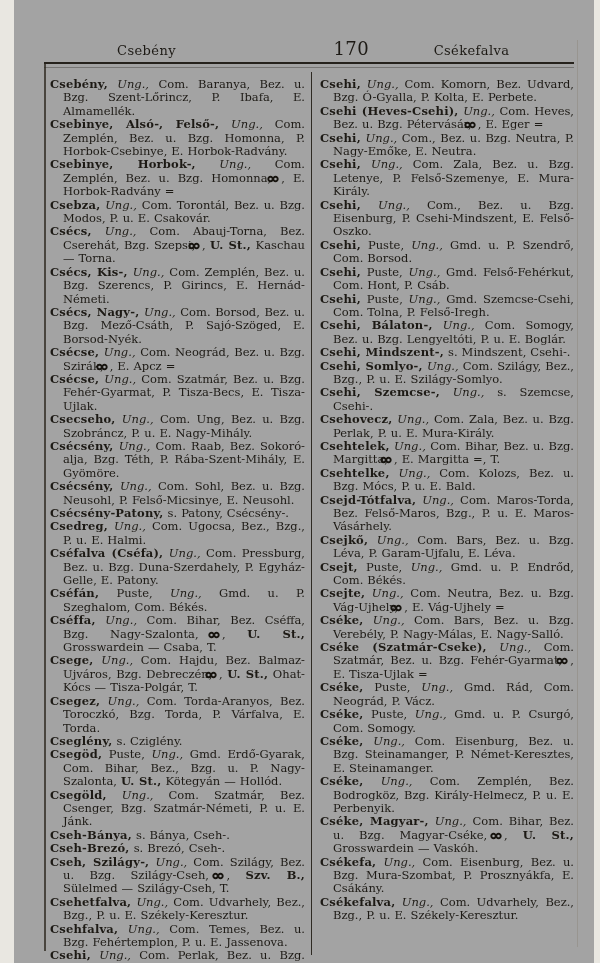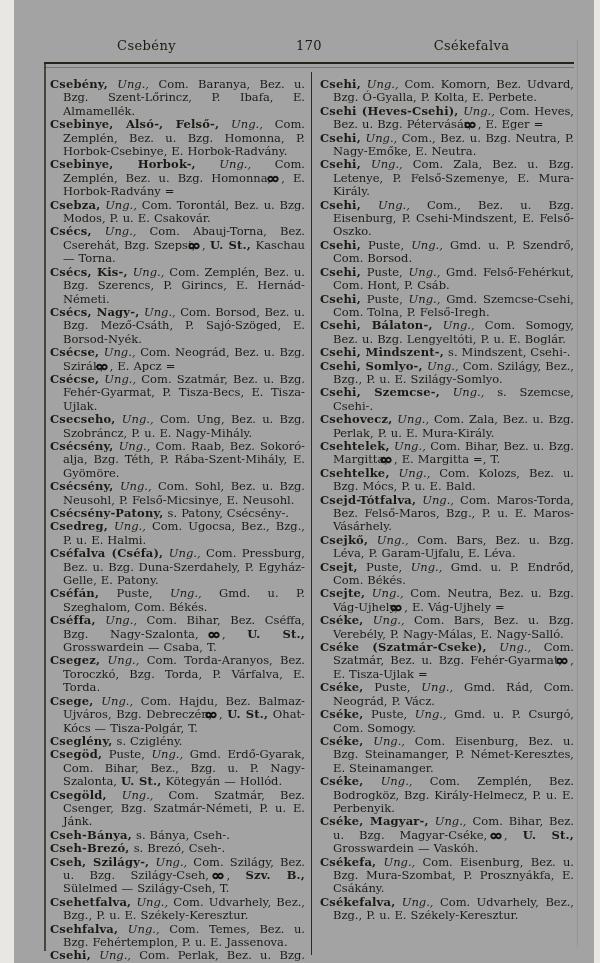--- a/index.html
+++ b/index.html
@@ -25,21 +25,21 @@
   .edge-right{
     position:absolute;right:16px;top:40px;bottom:16px;width:1px;
     background:#8b857a;opacity:.45;
   }
   .running-head{
     position:absolute;top:38px;left:30px;right:20px;
     display:flex;align-items:baseline;
     font-size:13px;letter-spacing:.4px;
   }
   .running-head .rh-left,.running-head .rh-right{flex:1;text-align:center;}
-  .running-head .rh-page{width:120px;text-align:center;font-size:13px;}
+  .running-head .rh-page{width:120px;text-align:right;font-size:18px;}
   .head-rule{
     position:absolute;top:62px;left:30px;right:20px;height:3px;
     border-top:2px solid #26221c;border-bottom:1px solid rgba(38,34,28,.35);
   }
   .columns{
     position:absolute;top:72px;left:34px;right:20px;bottom:8px;
     display:flex;
     justify-content:space-between;
   }
   .col{
@@ -99,24 +99,24 @@
         <p class="entry"><span class="seg-b">Csecseho,</span><span class="seg-i"> Ung.,</span><span class="seg-n"> Com. Ung, Bez. u. Bzg. Szobráncz, P. u. E. Nagy-Mihály.</span></p>
         <p class="entry"><span class="seg-b">Csécsény,</span><span class="seg-i"> Ung.,</span><span class="seg-n"> Com. Raab, Bez. Sokoró-alja, Bzg. Téth, P. Rába-Szent-Mihály, E. Gyömöre.</span></p>
         <p class="entry"><span class="seg-b">Csécsény,</span><span class="seg-i"> Ung.,</span><span class="seg-n"> Com. Sohl, Bez. u. Bzg. Neusohl, P. Felső-Micsinye, E. Neusohl.</span></p>
         <p class="entry"><span class="seg-b">Csécsény-Patony,</span><span class="seg-n"> s. Patony, Csécsény-.</span></p>
         <p class="entry"><span class="seg-b">Csedreg,</span><span class="seg-i"> Ung.,</span><span class="seg-n"> Com. Ugocsa, Bez., Bzg., P. u. E. Halmi.</span></p>
         <p class="entry"><span class="seg-b">Cséfalva (Cséfa),</span><span class="seg-i"> Ung.,</span><span class="seg-n"> Com. Pressburg, Bez. u. Bzg. Duna-Szerdahely, P. Egyház-Gelle, E. Patony.</span></p>
         <p class="entry"><span class="seg-b">Cséfán,</span><span class="seg-n"> Puste,</span><span class="seg-i"> Ung.,</span><span class="seg-n"> Gmd. u. P. Szeghalom, Com. Békés.</span></p>
         <p class="entry"><span class="seg-b">Cséffa,</span><span class="seg-i"> Ung.,</span><span class="seg-n"> Com. Bihar, Bez. Cséffa, Bzg. Nagy-Szalonta, </span><span class="ph-icon"><svg width="12" height="8" viewBox="0 0 12 8">
               <path d="M1.3 4a2.2 2.2 0 1 0 4.4 0a2.2 2.2 0 1 0 -4.4 0 M6.3 4a2.2 2.2 0 1 0 4.4 0a2.2 2.2 0 1 0 -4.4 0" fill="none" stroke="#17140f" stroke-width="1.9"></path>
             </svg></span><span class="seg-n">, </span><span class="seg-b">U. St.,</span><span class="seg-n"> Grosswardein — Csaba, T.</span></p>
-        <p class="entry"><span class="seg-b">Csegez,</span><span class="seg-i"> Ung.,</span><span class="seg-n"> Com. Torda-Aranyos, Bez. Toroczkó, Bzg. Torda, P. Várfalva, E. Torda.</span></p>
         <p class="entry"><span class="seg-b">Csege,</span><span class="seg-i"> Ung.,</span><span class="seg-n"> Com. Hajdu, Bez. Balmaz-Ujváros, Bzg. Debreczén, </span><span class="ph-icon"><svg width="12" height="8" viewBox="0 0 12 8">
               <path d="M1.3 4a2.2 2.2 0 1 0 4.4 0a2.2 2.2 0 1 0 -4.4 0 M6.3 4a2.2 2.2 0 1 0 4.4 0a2.2 2.2 0 1 0 -4.4 0" fill="none" stroke="#17140f" stroke-width="1.9"></path>
             </svg></span><span class="seg-n">, </span><span class="seg-b">U. St.,</span><span class="seg-n"> Ohat-Kócs — Tisza-Polgár, T.</span></p>
+        <p class="entry"><span class="seg-b">Csegez,</span><span class="seg-i"> Ung.,</span><span class="seg-n"> Com. Torda-Aranyos, Bez. Toroczkó, Bzg. Torda, P. Várfalva, E. Torda.</span></p>
         <p class="entry"><span class="seg-b">Cseglény,</span><span class="seg-n"> s. Cziglény.</span></p>
         <p class="entry"><span class="seg-b">Csegöd,</span><span class="seg-n"> Puste,</span><span class="seg-i"> Ung.,</span><span class="seg-n"> Gmd. Erdő-Gyarak, Com. Bihar, Bez., Bzg. u. P. Nagy-Szalonta, </span><span class="seg-b">U. St.,</span><span class="seg-n"> Kötegyán — Hollód.</span></p>
         <p class="entry"><span class="seg-b">Csegöld,</span><span class="seg-i"> Ung.,</span><span class="seg-n"> Com. Szatmár, Bez. Csenger, Bzg. Szatmár-Németi, P. u. E. Jánk.</span></p>
         <p class="entry"><span class="seg-b">Cseh-Bánya,</span><span class="seg-n"> s. Bánya, Cseh-.</span></p>
         <p class="entry"><span class="seg-b">Cseh-Brezó,</span><span class="seg-n"> s. Brezó, Cseh-.</span></p>
         <p class="entry"><span class="seg-b">Cseh, Szilágy-,</span><span class="seg-i"> Ung.,</span><span class="seg-n"> Com. Szilágy, Bez. u. Bzg. Szilágy-Cseh, </span><span class="ph-icon"><svg width="12" height="8" viewBox="0 0 12 8">
               <path d="M1.3 4a2.2 2.2 0 1 0 4.4 0a2.2 2.2 0 1 0 -4.4 0 M6.3 4a2.2 2.2 0 1 0 4.4 0a2.2 2.2 0 1 0 -4.4 0" fill="none" stroke="#17140f" stroke-width="1.9"></path>
             </svg></span><span class="seg-n">, </span><span class="seg-b">Szv. B.,</span><span class="seg-n"> Sülelmed — Szilágy-Cseh, T.</span></p>
         <p class="entry"><span class="seg-b">Csehetfalva,</span><span class="seg-i"> Ung.,</span><span class="seg-n"> Com. Udvarhely, Bez., Bzg., P. u. E. Székely-Keresztur.</span></p>
         <p class="entry"><span class="seg-b">Csehfalva,</span><span class="seg-i"> Ung.,</span><span class="seg-n"> Com. Temes, Bez. u. Bzg. Fehértemplon, P. u. E. Jassenova.</span></p>

